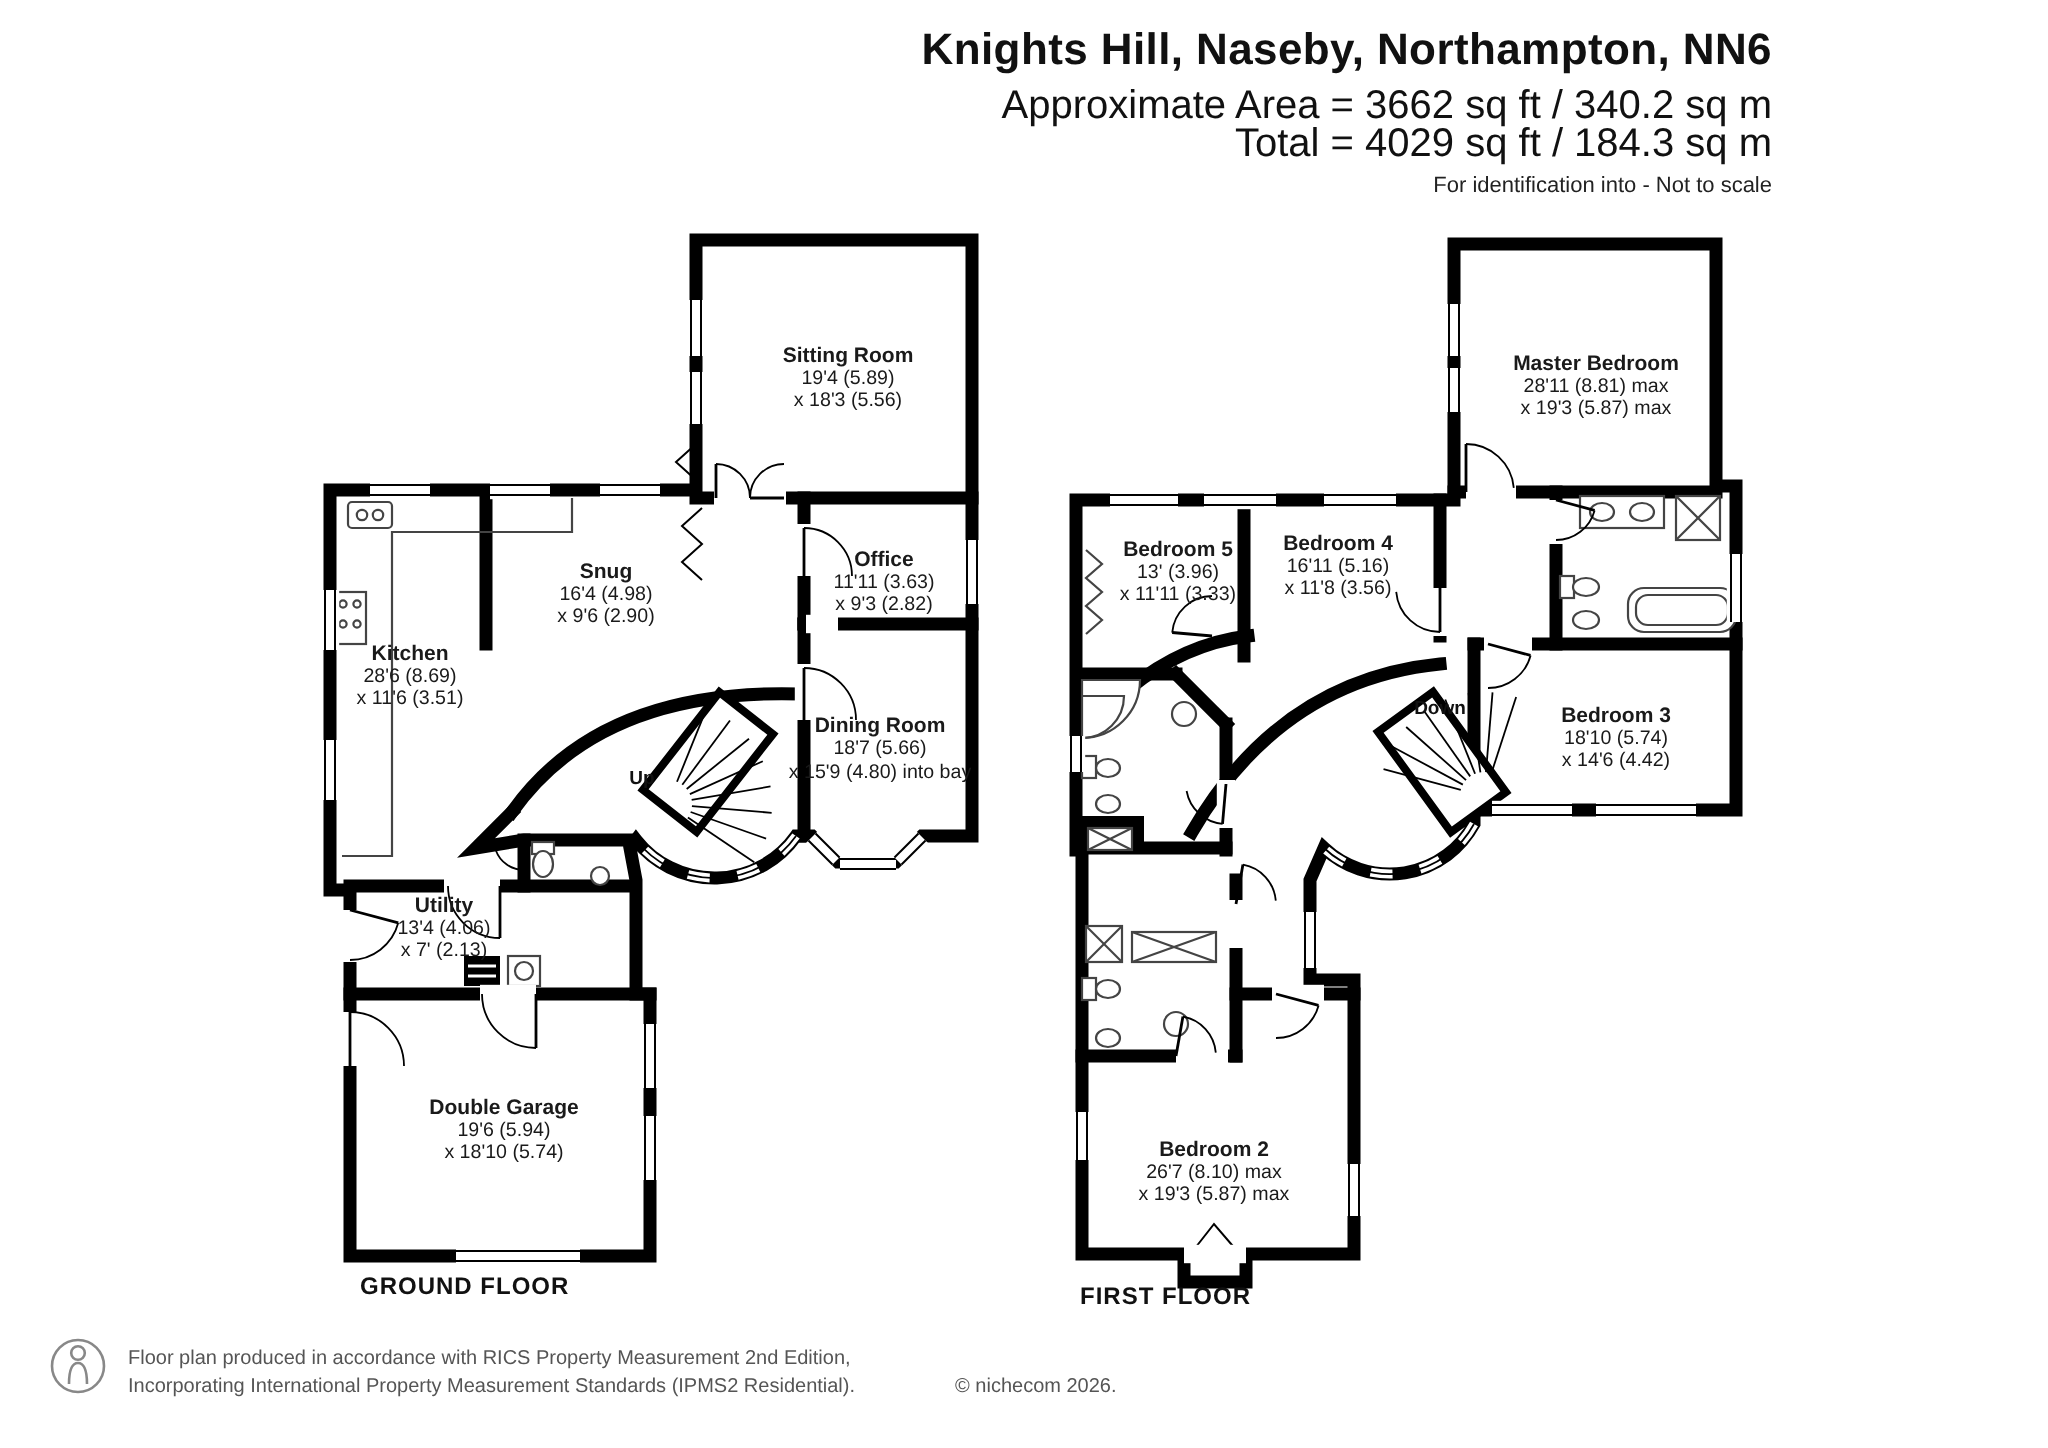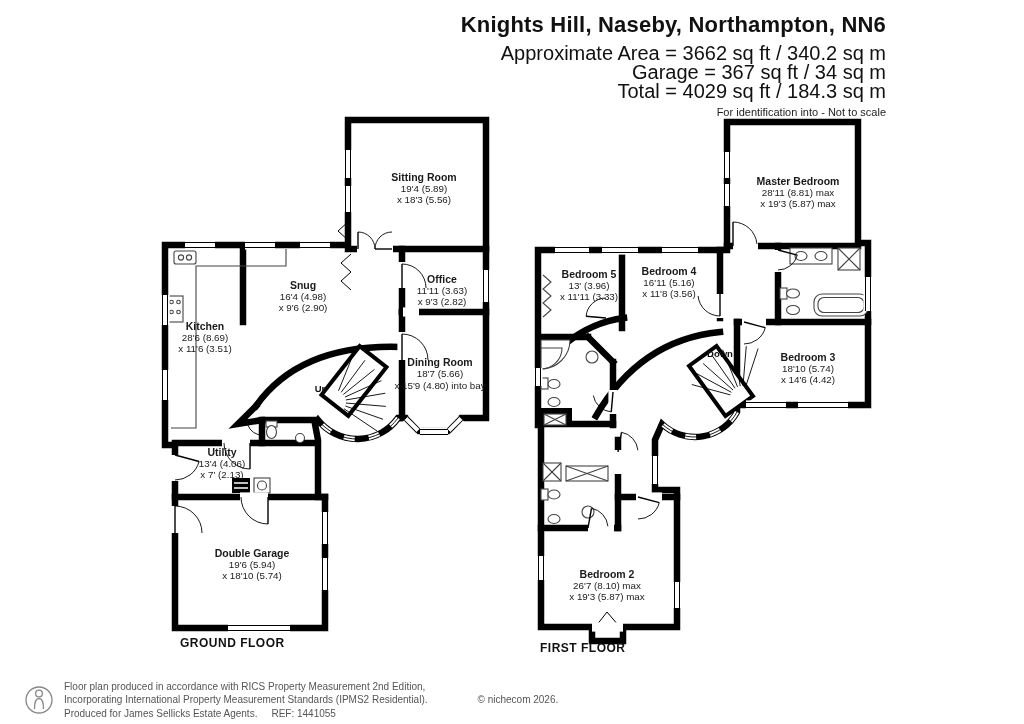--- a/index.html
+++ b/index.html
@@ -13,34 +13,33 @@
   .wall{stroke:#000;stroke-width:6.5;fill:none;stroke-linecap:square;stroke-linejoin:miter;}
   .pwall{stroke:#000;stroke-width:6.5;fill:#fff;stroke-linecap:square;stroke-linejoin:miter;}
   .thin{stroke:#000;stroke-width:1;fill:none;}
   .fix{stroke:#444;stroke-width:1.1;fill:none;}
   .fixw{stroke:#444;stroke-width:1.1;fill:#fff;}
   .score{fill:#fff;stroke:#000;stroke-width:4;}
   .rname{font:bold 10.5px "Liberation Sans",sans-serif;fill:#1a1a1a;text-anchor:middle;}
   .rdim{font:9.8px "Liberation Sans",sans-serif;fill:#1a1a1a;text-anchor:middle;}
   .slabel{font:bold 9.5px "Liberation Sans",sans-serif;fill:#111;text-anchor:middle;}
   .flabel{font:bold 12px "Liberation Sans",sans-serif;fill:#111;letter-spacing:.5px;}
-  .footer{position:absolute;left:24px;bottom:4px;display:flex;align-items:center;color:#555;}
+  .footer{position:absolute;left:24px;bottom:24px;display:flex;align-items:flex-end;color:#555;}
   .ftext{font-size:10px;line-height:13.5px;margin-left:10px;}
   .fcopy{margin-left:14px;padding-left:36px;}
   .fref{margin-left:14px;}
 </style>
 </head>
 <body>
 
 <div class="page">
 
   <div class="header">
     <div class="title">Knights Hill, Naseby, Northampton, NN6</div>
     <div class="hline first">Approximate Area = 3662 sq ft / 340.2 sq m</div>
-    <div class="hline">Garage = 367 sq ft / 34 sq m</div>
     <div class="hline">Total = 4029 sq ft / 184.3 sq m</div>
     <div class="disclaimer">For identification into - Not to scale</div>
   </div>
 
   <svg class="plan" width="1024" height="724" viewBox="0 0 1024 724">
 
     <g>
 
       <path class="pwall" d="M348,245 V120 H486 V418 H461 L448,431 H419 L406,418 H398 A50,50 0 0 1 318,420 L315,424 L318,440 V497 H325 V628 H175 V445 H165 V245 Z"></path>
 
@@ -360,17 +359,16 @@
 
   <div class="footer">
     <svg width="30" height="34" viewBox="0 0 30 34">
       <circle cx="15" cy="17" r="13" fill="none" stroke="#888" stroke-width="1.3"></circle>
       <circle cx="15" cy="10.5" r="3.4" fill="none" stroke="#888" stroke-width="1.3"></circle>
       <path d="M10.5,26 Q10.5,15.5 15,15.5 Q19.5,15.5 19.5,26" fill="none" stroke="#888" stroke-width="1.3"></path>
     </svg>
     <div class="ftext">
       <div><span>Floor plan produced in accordance with RICS Property Measurement 2nd Edition,</span></div>
       <div><span>Incorporating International Property Measurement Standards (IPMS2 Residential).</span><span class="fcopy">© nichecom 2026.</span></div>
-      <div><span>Produced for James Sellicks Estate Agents.</span><span class="fref">REF: 1441055</span></div>
     </div>
   </div>
 
 </div>
 
 </body></html>

